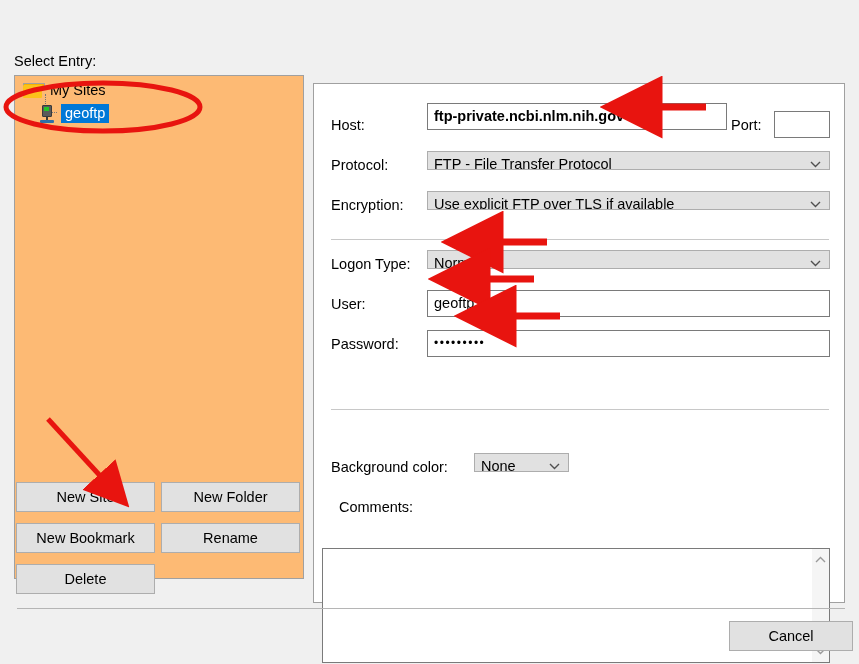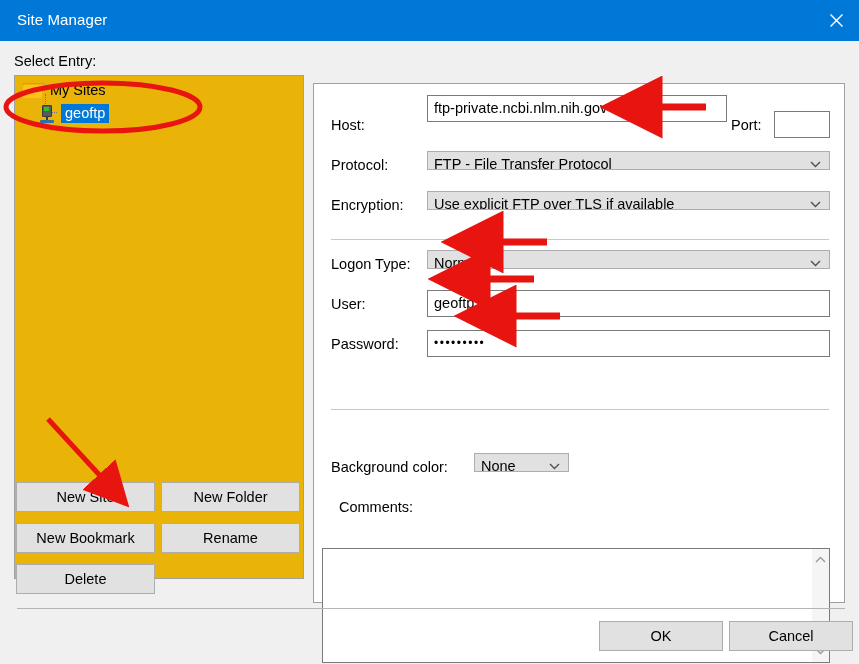--- a/index.html
+++ b/index.html
@@ -58,21 +58,21 @@
   .select-entry-label {
     position: absolute;
     left: 14px; top: 12px;
     font-size: 14.5px;
     color: #000;
   }
   .tree-panel {
     position: absolute;
     left: 14px; top: 34px;
     width: 290px; height: 504px;
-    background: #eab308;
+    background: #fdba74;
     border: 1px solid #a0a0a0;
     box-sizing: border-box;
     overflow: hidden;
   }
   .tree-node {
     position: absolute;
     display: flex;
     align-items: center;
     white-space: nowrap;
   }
@@ -321,29 +321,20 @@
     width: 859px; height: 664px;
     pointer-events: none;
     z-index: 50;
   }
 </style>
 </head>
 <body>
 
 <div class="window">
 
-  <div class="titlebar">
-    <div class="titlebar-text">Site Manager</div>
-    <div class="close-btn">
-      <svg width="15" height="15" viewBox="0 0 15 15" aria-hidden="true">
-        <line x1="1.5" y1="1.5" x2="13.5" y2="13.5" stroke="#ffffff" stroke-width="1.4"></line>
-        <line x1="13.5" y1="1.5" x2="1.5" y2="13.5" stroke="#ffffff" stroke-width="1.4"></line>
-      </svg>
-    </div>
-  </div>
 
   <div class="content">
 
     <div class="select-entry-label">Select Entry:</div>
 
     <div class="tree-panel">
       <div class="tree-node root">
         <span class="folder-icon">
           <span class="tab"></span>
             <span class="body"></span>
@@ -367,21 +358,21 @@
     <button class="btn btn-right row-a">New Folder</button>
     <button class="btn btn-right row-b">Rename</button>
     <button class="btn btn-left row-b">New Bookmark</button>
     <button class="btn btn-left row-c">Delete</button>
 
     <div class="tabwrap">
 
       <div class="tabpanel">
 
         <div class="field-label" style="left:17px; top:33px;">Host:</div>
-        <div class="txt-input" style="left:113px; top:11px; width:300px;">ftp-private.ncbi.nlm.nih.gov</div>
+        <div class="txt-input" style="left:113px; top:19px; width:300px;font-weight:bold;">ftp-private.ncbi.nlm.nih.gov</div>
         <div class="field-label" style="left:417px; top:33px;">Port:</div>
         <div class="txt-input" style="left:460px; top:27px; width:56px;"></div>
 
         <div class="field-label" style="left:17px; top:73px;">Protocol:</div>
         <div class="combo" style="left:113px; top:67px; width:403px;">
           <span>FTP - File Transfer Protocol</span>
           <span class="chev">
             <svg width="11" height="7" viewBox="0 0 11 7">
                 <polyline points="1,1 5.5,5.5 10,1" fill="none" stroke="#505050" stroke-width="1.4"></polyline>
               </svg>
@@ -442,21 +433,20 @@
                   <polyline points="1,1 5.5,5.5 10,1" fill="none" stroke="#9a9a9a" stroke-width="1.4"></polyline>
                 </svg>
             </span>
           </div>
         </div>
 
       </div>
     </div>
 
     <div class="footer-sep"></div>
-    <button class="foot-btn foot-ok">OK</button>
     <button class="foot-btn foot-cancel">Cancel</button>
 
   </div>
 
   <svg class="anno" viewBox="0 0 859 664">
     <defs>
       <marker id="ah" markerWidth="9" markerHeight="9" refX="1.5" refY="4.5" orient="auto">
         <polygon points="0,0 9,4.5 0,9" fill="#e8140f"></polygon>
       </marker>
     </defs>

